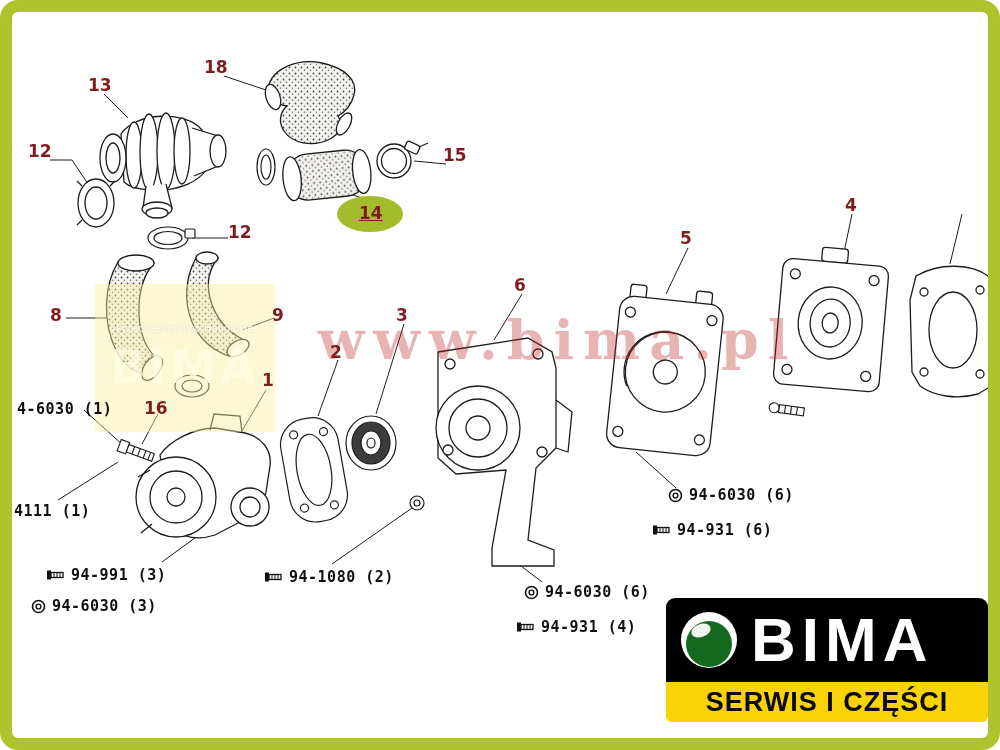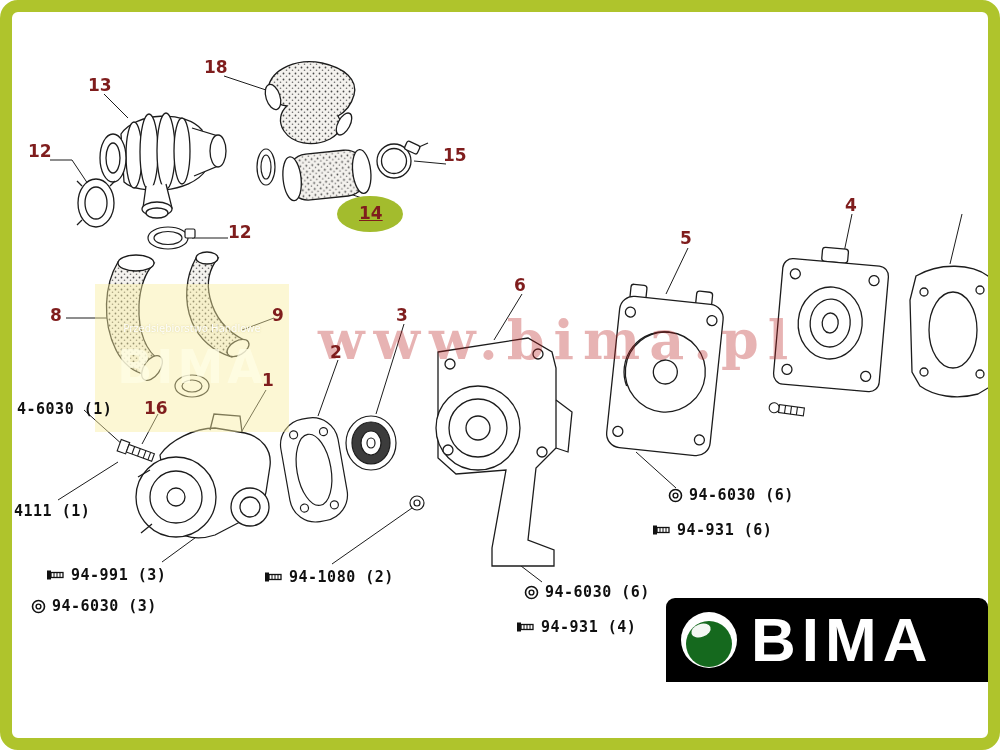--- a/index.html
+++ b/index.html
@@ -1,21 +1,21 @@
 <!DOCTYPE html>
 <html><head>
 <meta charset="utf-8">
 <style>
   html,body{margin:0;padding:0;background:#ffffff;}
   body{width:1000px;height:750px;position:relative;overflow:hidden;
        font-family:"DejaVu Sans",sans-serif;}
   .stage{position:absolute;inset:0;}
   svg.art{position:absolute;left:0;top:0;z-index:1;}
   
-  .stamp{position:absolute;left:95px;top:284px;width:194px;height:148px;
+  .stamp{position:absolute;left:95px;top:284px;width:180px;height:148px;
          background:rgba(248,238,160,0.45);z-index:2;display:flex;flex-direction:column;
          align-items:center;justify-content:center;pointer-events:none;}
   .stamp-l1{font:400 10px "DejaVu Sans",sans-serif;color:rgba(255,255,255,0.95);
             text-shadow:0 0 2px rgba(200,190,120,.6);}
   .stamp-l2{font:700 46px "DejaVu Sans",sans-serif;color:rgba(255,253,230,0.75);
             letter-spacing:4px;margin-top:6px;}
   .wm-center{position:absolute;left:318px;top:308px;z-index:3;pointer-events:none;
              font:700 54px "DejaVu Serif",serif;letter-spacing:9px;color:#b91c1c;opacity:.33;}
   
   .callout{position:absolute;z-index:5;font:700 17px "DejaVu Sans",sans-serif;color:#7f1d1d;}
@@ -334,16 +334,17 @@
   </div>
 
   <div class="logo">
     <div class="logo-black">
       <div class="logo-ball">
         <div class="ball-green"></div>
         <div class="ball-shine"></div>
       </div>
       <div class="logo-text">BIMA</div>
     </div>
+    <div class="logo-banner">SERWIS I CZĘŚCI</div>
   </div>
 
   <div class="frame-border"></div>
 </div>
 
 </body></html>

